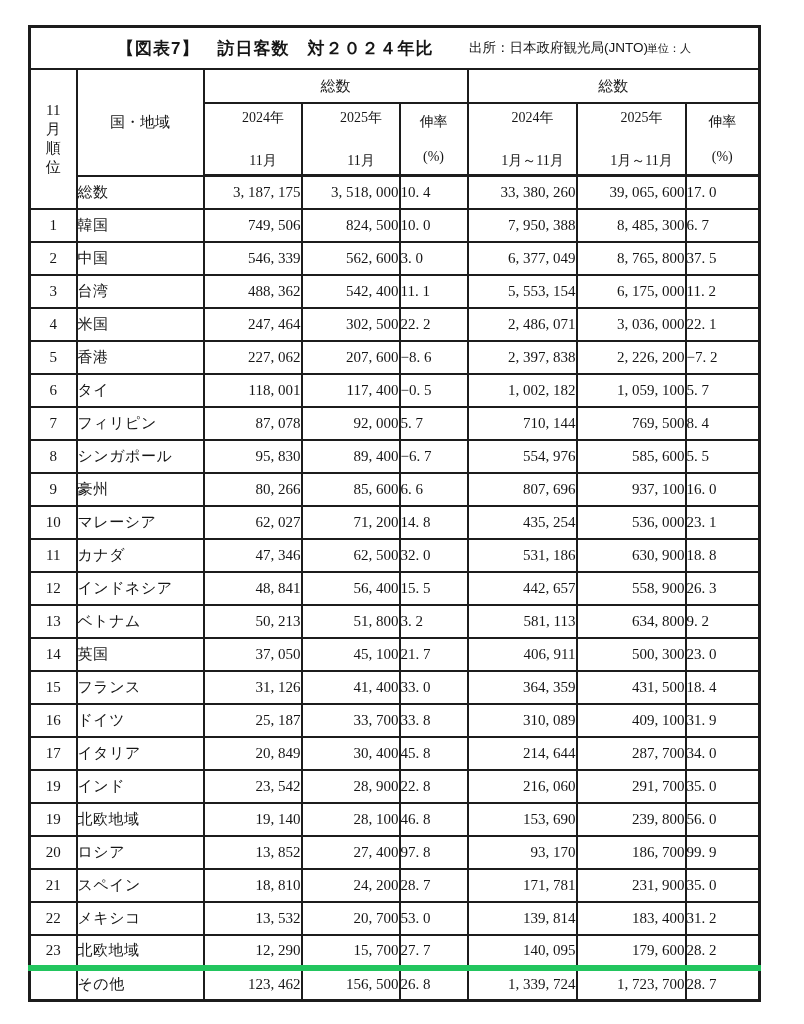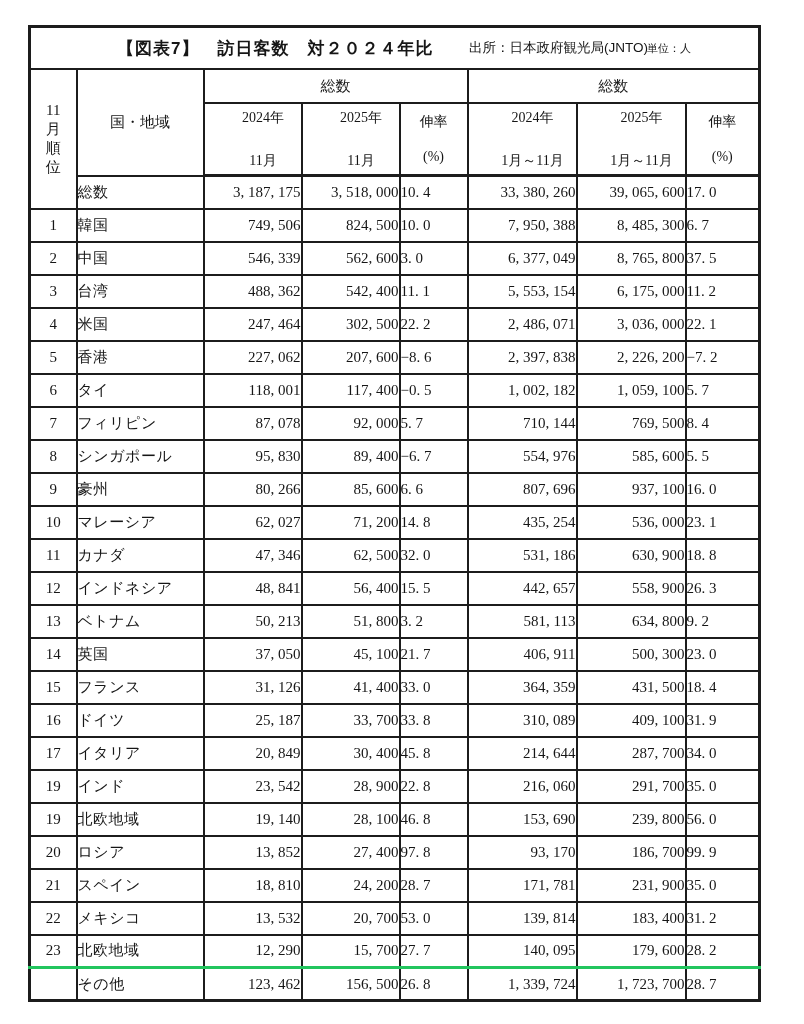--- a/index.html
+++ b/index.html
@@ -44,21 +44,21 @@
   .two-line{display:flex;flex-direction:column;align-items:center;justify-content:center;}
   .two-line.wide{gap:25px;margin-left:21px;}
   .two-line.tight{gap:18px;}
   
   tr.data{height:33px;}
   td.rank{text-align:center;font-size:15px;}
   td.country{text-align:left;padding-left:10px;font-size:15px;letter-spacing:0.5px;}
   td.num{text-align:right;padding-right:10px;font-size:15px;}
   td.pct{text-align:left;padding-right:8px;font-size:15px;}
   td.thick-r{border-right:3px solid #1c1c1c;}
-  tr.last-row td{border-top:3px solid #22c55e;}
+  tr.last-row td{border-top:6px solid #22c55e;}
   table.doc{border:3px solid #1c1c1c;}
 </style>
 </head>
 <body>
 
 <div class="page">
   <table class="doc">
     <colgroup>
       <col style="width:47px">
         <col style="width:127px">

